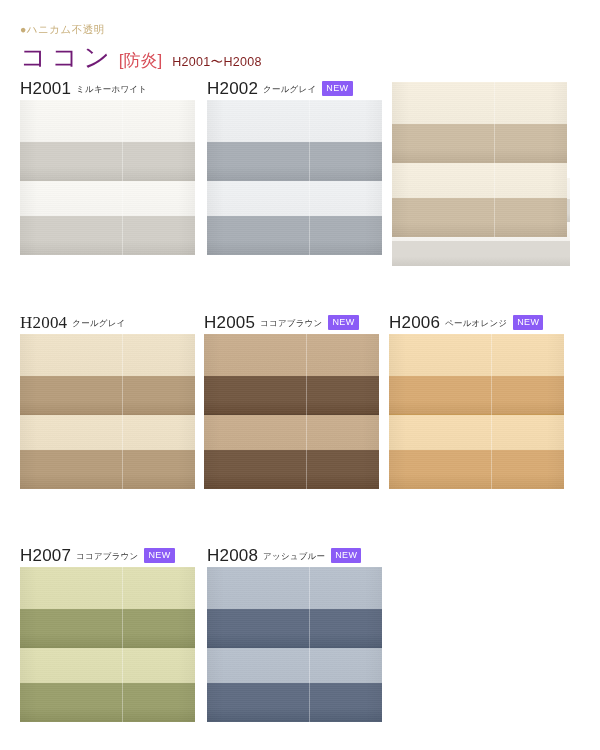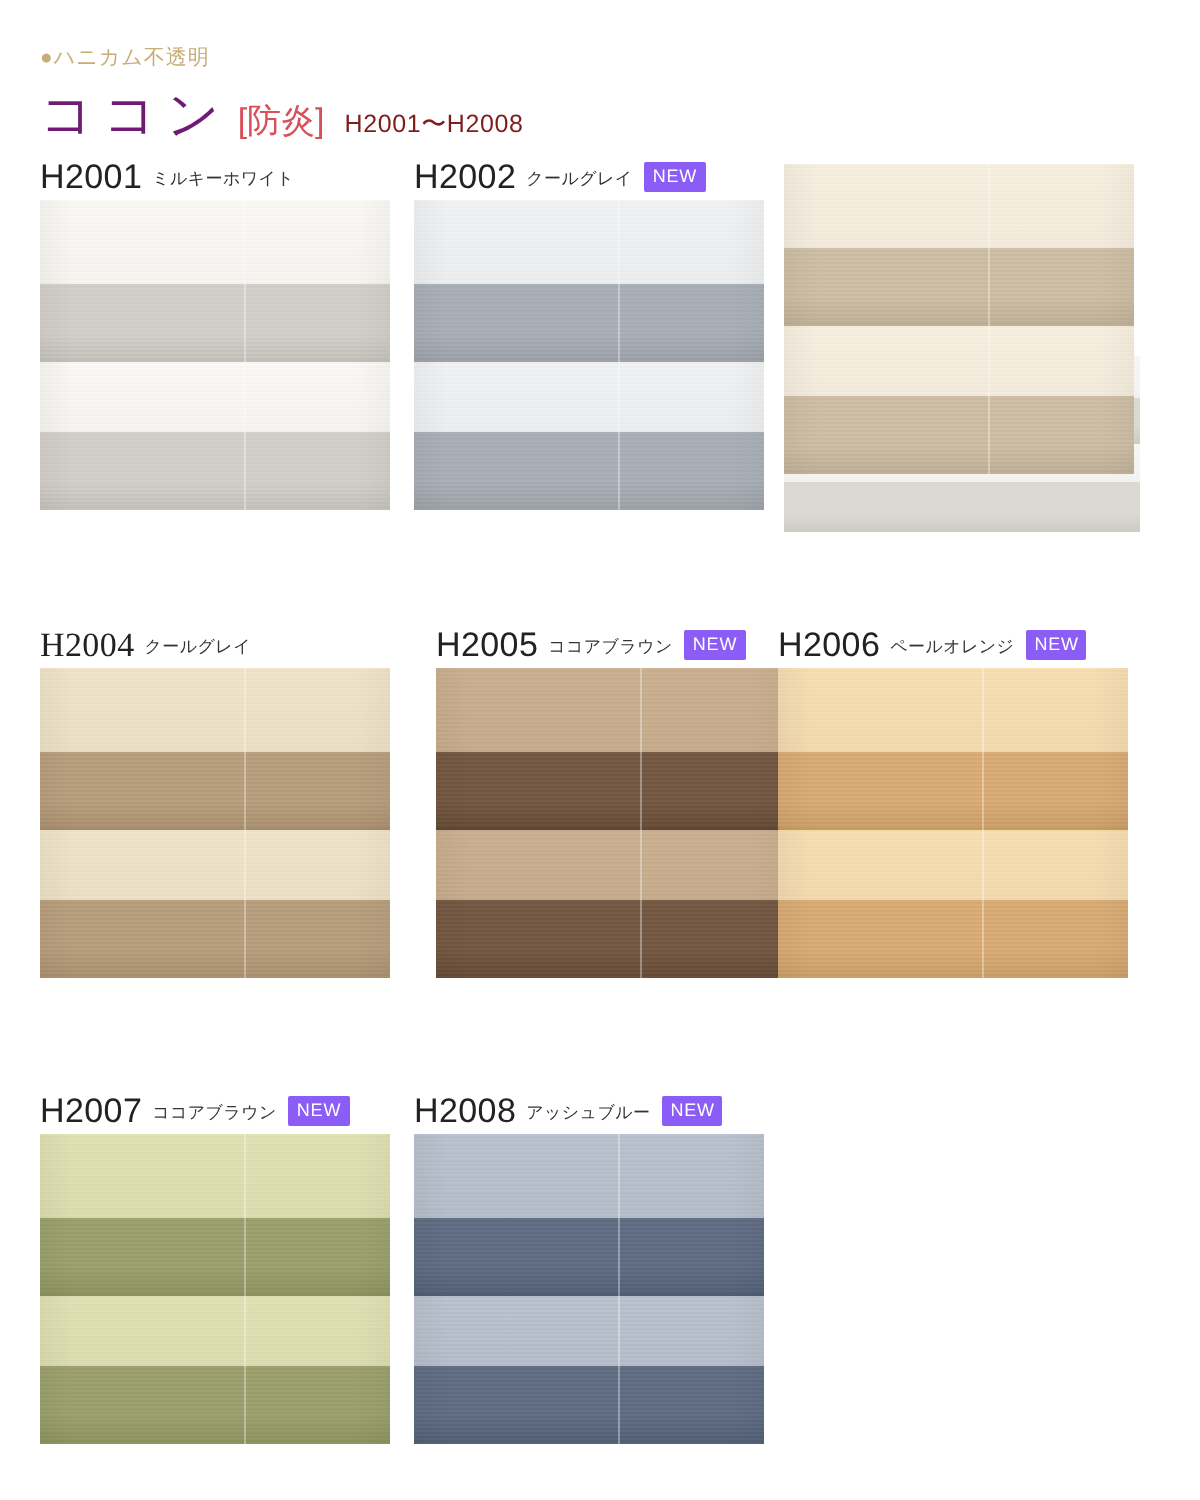--- a/index.html
+++ b/index.html
@@ -213,21 +213,21 @@
           <div class="band" style="top: 0%; height: 27%; background: linear-gradient(rgb(240, 227, 201) 0%, rgb(236, 223, 197) 100%);"></div>
           <div class="band" style="top: 27%; height: 25%; background: linear-gradient(rgb(183, 157, 124) 0%, rgb(183, 157, 124) 62%, rgb(169, 143, 110) 100%);"></div>
           <div class="band" style="top: 52%; height: 23%; background: linear-gradient(rgb(240, 227, 201) 0%, rgb(236, 223, 197) 100%);"></div>
           <div class="band" style="top: 75%; height: 25%; background: linear-gradient(rgb(183, 157, 124) 0%, rgb(183, 157, 124) 62%, rgb(169, 143, 110) 100%);"></div>
           <div class="seam" style="top: 51.4%; background: rgb(157, 132, 99);"></div>
           <div class="vline" style="left: 58%;"></div>
           <div class="noise"></div>
           <div class="shade"></div>
         </div>
       </div>
-      <div class="card" style="left: 218px; top: 316px;">
+      <div class="card" style="left: 204px; top: 316px;">
         <div class="card-label">
           <span class="code">H2005</span>
           <span class="jname">ココアブラウン</span>
           <span class="badge-new">NEW</span>
         </div>
         <div class="swatch" style="background: rgb(198, 171, 139);">
           <div class="band" style="top: 0%; height: 27%; background: linear-gradient(rgb(202, 175, 143) 0%, rgb(198, 171, 139) 100%);"></div>
           <div class="band" style="top: 27%; height: 25%; background: linear-gradient(rgb(115, 88, 66) 0%, rgb(115, 88, 66) 62%, rgb(101, 74, 52) 100%);"></div>
           <div class="band" style="top: 52%; height: 23%; background: linear-gradient(rgb(202, 175, 143) 0%, rgb(198, 171, 139) 100%);"></div>
           <div class="band" style="top: 75%; height: 25%; background: linear-gradient(rgb(115, 88, 66) 0%, rgb(115, 88, 66) 62%, rgb(101, 74, 52) 100%);"></div>

